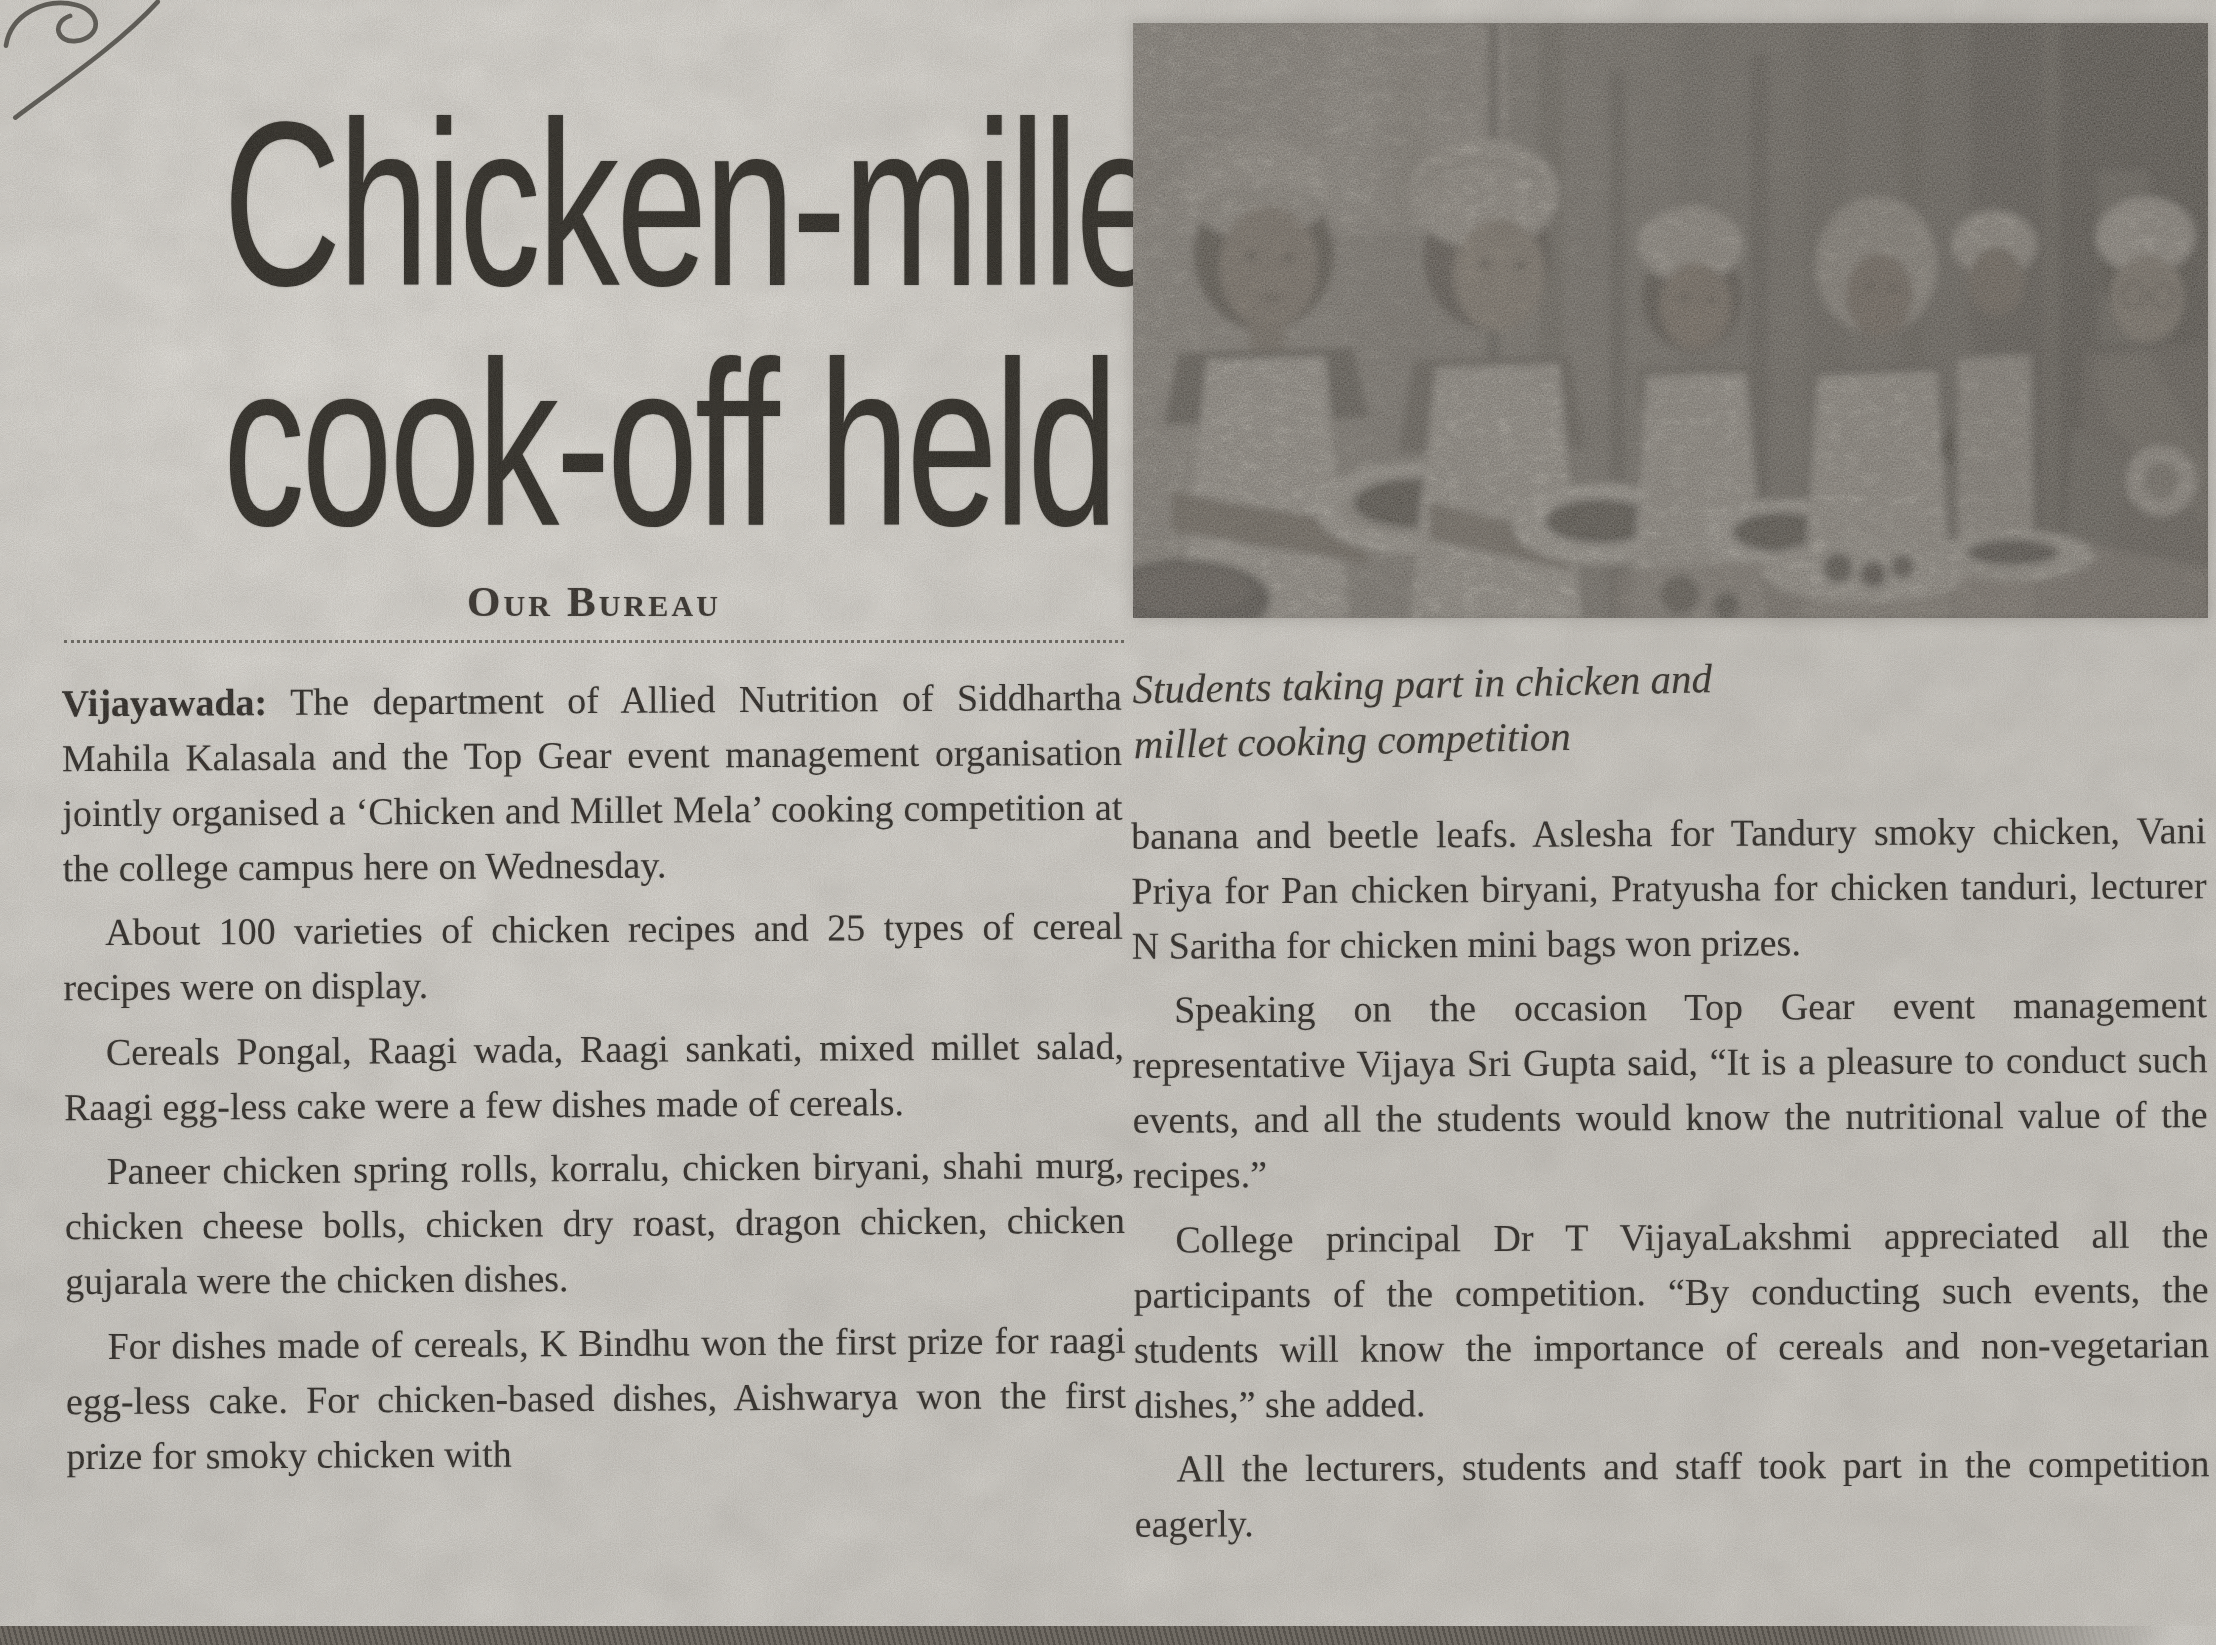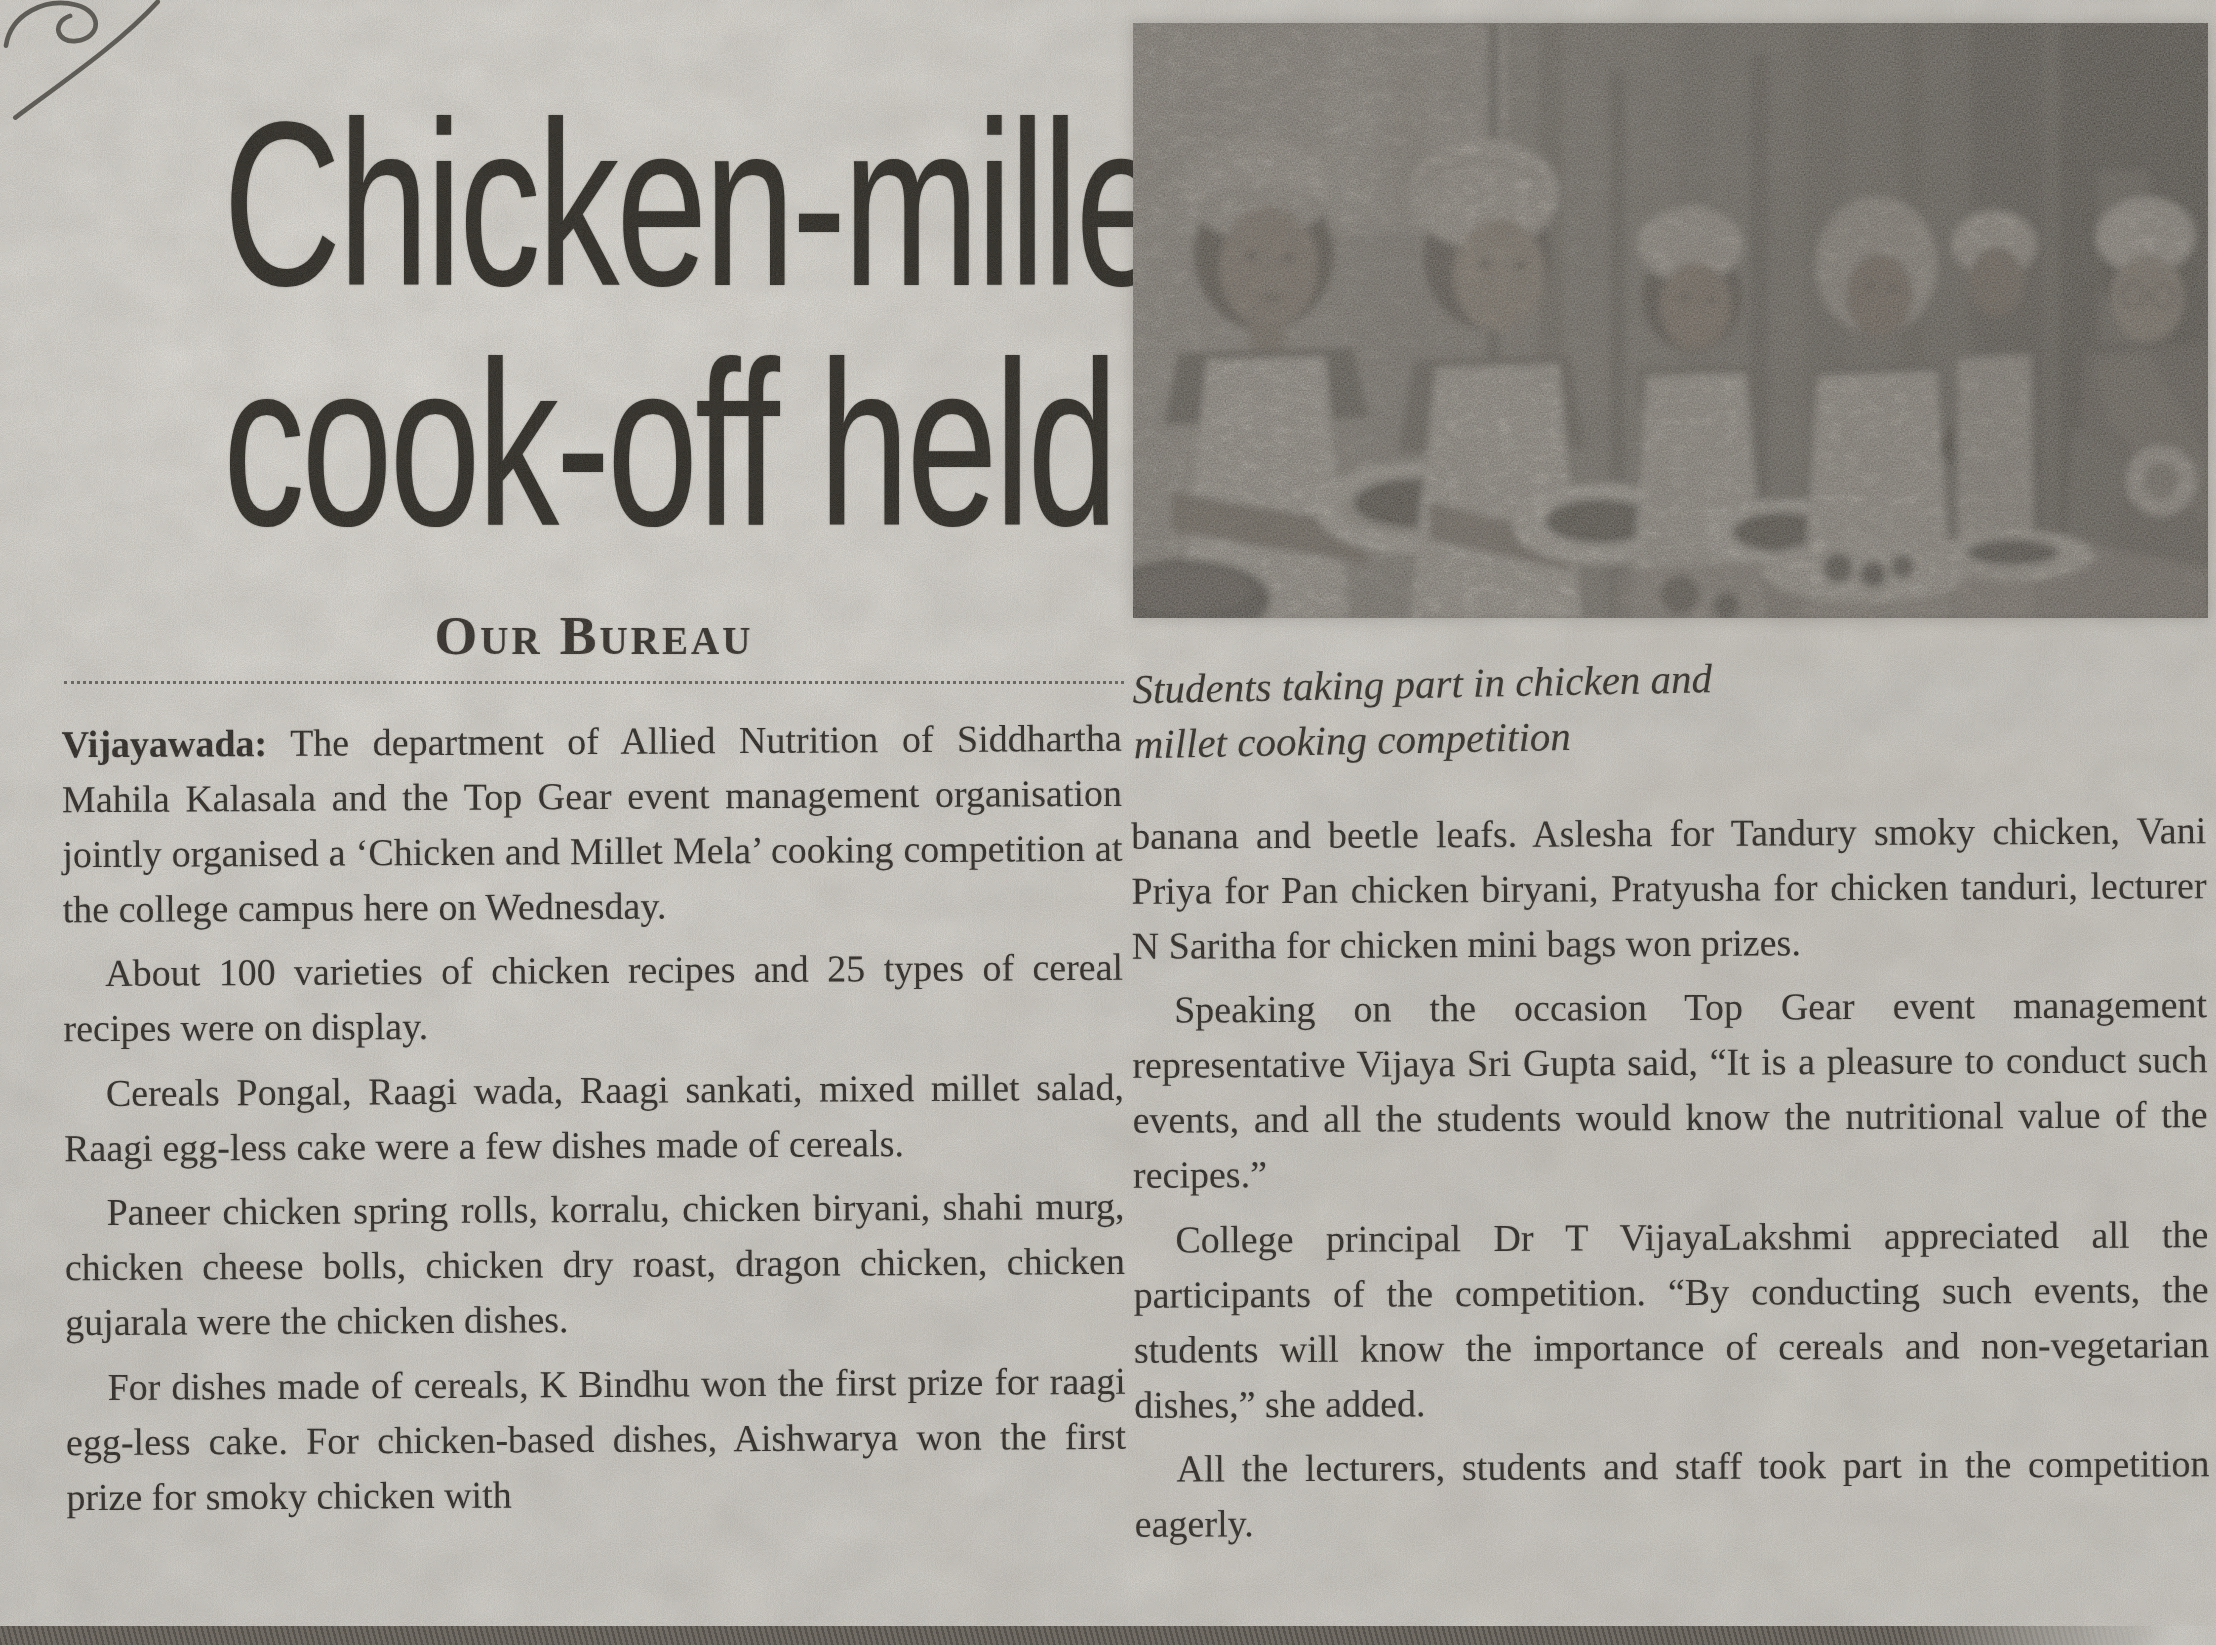--- a/index.html
+++ b/index.html
@@ -15,22 +15,22 @@
   }
   .pen-mark{position:absolute;left:-4.7px;top:-6.2px;z-index:4;}
   .left-col{position:absolute;left:64px;top:84px;width:1060px;z-index:2;}
   .headline{text-align:center;font-family:"Liberation Sans",sans-serif;font-weight:400;color:#26241f;}
   .headline-line{
     font-size:234px;line-height:240px;letter-spacing:-4.7px;
     transform:scaleX(0.70);transform-origin:50% 50%;
     text-shadow:0 0 2.3px rgba(38,36,31,.4);white-space:nowrap;
   }
   .byline{
-    margin-top:40px;text-align:center;font-variant:small-caps;font-weight:bold;
-    font-size:55px;letter-spacing:3.1px;color:#2e2a26;text-shadow:0 0 1.6px rgba(46,42,38,.35);
+    margin-top:13px;text-align:center;font-variant:small-caps;font-weight:bold;
+    font-size:43px;letter-spacing:3.1px;color:#2e2a26;text-shadow:0 0 1.6px rgba(46,42,38,.35);
   }
   .rule{margin-top:14px;border-top:3.9px dotted #53504a;height:0;opacity:.85;}
   .article-text{font-size:38px;line-height:55px;text-align:justify;text-shadow:0 0 1.6px rgba(40,36,31,.28);}
   .article-text p{margin:0 0 9.4px 0;}
   .article-text p.indent{text-indent:42px;}
   .dateline{font-weight:bold;}
   .body-left{margin-top:30px;transform:rotate(-0.35deg);}
   .right-col{position:absolute;left:1133px;top:23.4px;width:1075px;z-index:2;}
   .photo{margin:0;width:1075px;height:595px;position:relative;box-shadow:0 0 14px rgba(60,56,50,.25);}
   .photo svg{display:block;width:100%;height:100%;}

